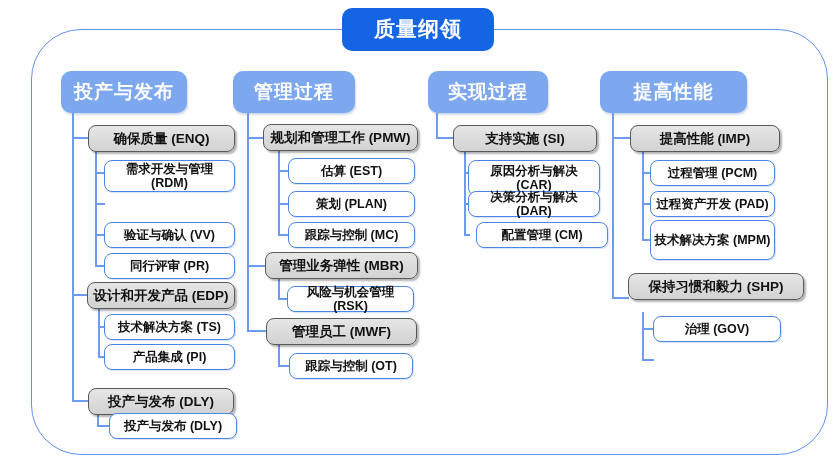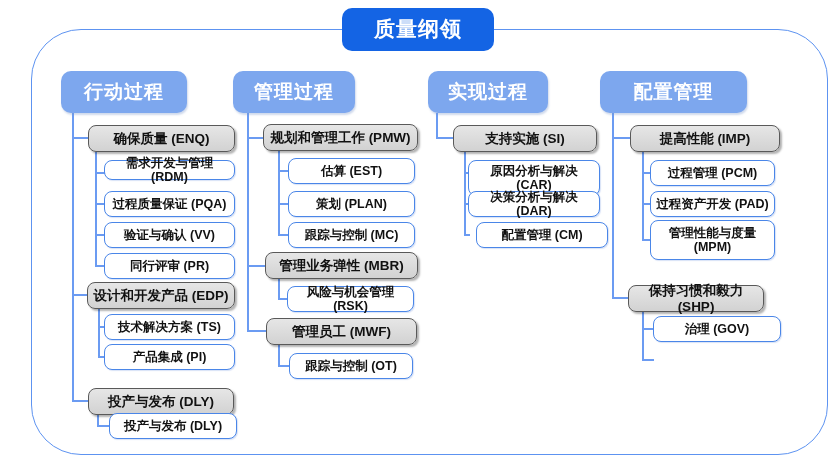--- a/index.html
+++ b/index.html
@@ -83,28 +83,27 @@
   <div class="cl" style="left:642px;top:152px;width:2px;height:89px"></div>
   <div class="cl" style="left:642px;top:172px;width:9px;height:2px"></div>
   <div class="cl" style="left:642px;top:203px;width:9px;height:2px"></div>
   <div class="cl" style="left:642px;top:239px;width:9px;height:2px"></div>
   <div class="cl" style="left:642px;top:312px;width:2px;height:49px"></div>
   <div class="cl" style="left:642px;top:328px;width:12px;height:2px"></div>
   <div class="cl" style="left:642px;top:359px;width:12px;height:2px"></div>
 
   <div class="node title" style="left:342px;top:8px;width:152px;height:43px">质量纲领</div>
 
-  <div class="node hdr" style="left:61px;top:71px;width:126px;height:42px">行动过程</div>
+  <div class="node hdr" style="left:61px;top:71px;width:126px;height:42px">投产与发布</div>
   <div class="node hdr" style="left:233px;top:71px;width:122px;height:42px">管理过程</div>
   <div class="node hdr" style="left:428px;top:71px;width:120px;height:42px">实现过程</div>
-  <div class="node hdr" style="left:600px;top:71px;width:147px;height:42px">配置管理</div>
+  <div class="node hdr" style="left:600px;top:71px;width:147px;height:42px">提高性能</div>
 
   <div class="node g2" style="left:88px;top:125px;width:147px;height:27px">确保质量 (ENQ)</div>
-  <div class="node g3" style="left:104px;top:160px;width:131px;height:20px">需求开发与管理 (RDM)</div>
-  <div class="node g3" style="left:104px;top:191px;width:131px;height:26px">过程质量保证 (PQA)</div>
+  <div class="node g3" style="left:104px;top:160px;width:131px;height:32px">需求开发与管理 (RDM)</div>
   <div class="node g3" style="left:104px;top:222px;width:131px;height:26px">验证与确认 (VV)</div>
   <div class="node g3" style="left:104px;top:253px;width:131px;height:26px">同行评审 (PR)</div>
   <div class="node g2" style="left:87px;top:282px;width:148px;height:27px">设计和开发产品 (EDP)</div>
   <div class="node g3" style="left:104px;top:314px;width:131px;height:26px">技术解决方案 (TS)</div>
   <div class="node g3" style="left:104px;top:344px;width:131px;height:26px">产品集成 (PI)</div>
   <div class="node g2" style="left:88px;top:388px;width:146px;height:27px">投产与发布 (DLY)</div>
   <div class="node g3" style="left:109px;top:413px;width:128px;height:26px">投产与发布 (DLY)</div>
 
   <div class="node g2" style="left:263px;top:124px;width:155px;height:27px">规划和管理工作 (PMW)</div>
   <div class="node g3" style="left:288px;top:158px;width:127px;height:26px">估算 (EST)</div>
@@ -116,17 +115,17 @@
   <div class="node g3" style="left:289px;top:353px;width:124px;height:26px">跟踪与控制 (OT)</div>
 
   <div class="node g2" style="left:453px;top:125px;width:144px;height:27px">支持实施 (SI)</div>
   <div class="node g3" style="left:468px;top:160px;width:132px;height:36px">原因分析与解决 (CAR)</div>
   <div class="node g3" style="left:468px;top:191px;width:132px;height:26px">决策分析与解决 (DAR)</div>
   <div class="node g3" style="left:476px;top:222px;width:132px;height:26px">配置管理 (CM)</div>
 
   <div class="node g2" style="left:630px;top:125px;width:150px;height:27px">提高性能 (IMP)</div>
   <div class="node g3" style="left:650px;top:160px;width:125px;height:26px">过程管理 (PCM)</div>
   <div class="node g3" style="left:650px;top:191px;width:125px;height:26px">过程资产开发 (PAD)</div>
-  <div class="node g3" style="left:650px;top:220px;width:125px;height:40px">管理性能与度量 (MPM)</div>
-  <div class="node g2" style="left:628px;top:285px;width:136px;height:27px">保持习惯和毅力 (SHP)</div>
+  <div class="node g3" style="left:650px;top:220px;width:125px;height:40px">技术解决方案 (MPM)</div>
+  <div class="node g2" style="left:628px;top:273px;width:176px;height:27px">保持习惯和毅力 (SHP)</div>
   <div class="node g3" style="left:653px;top:316px;width:128px;height:26px">治理 (GOV)</div>
 
 </div>
 
 </body></html>

